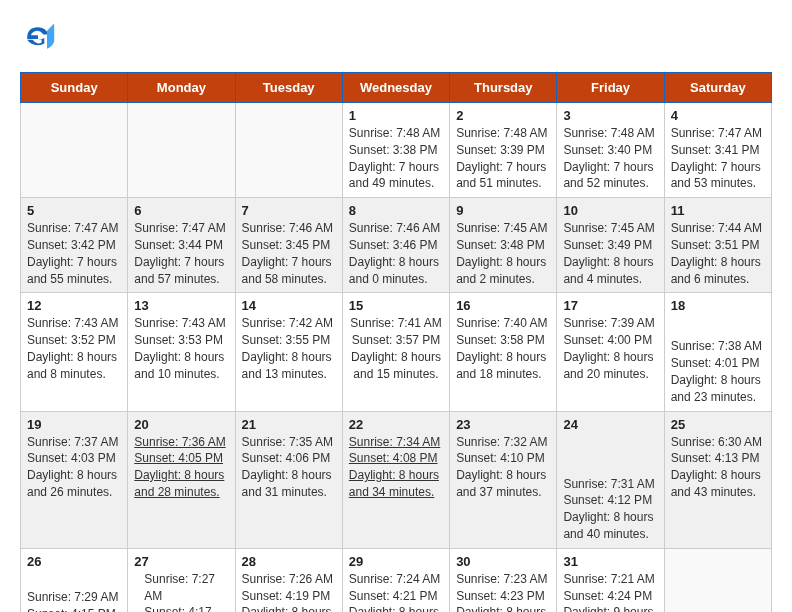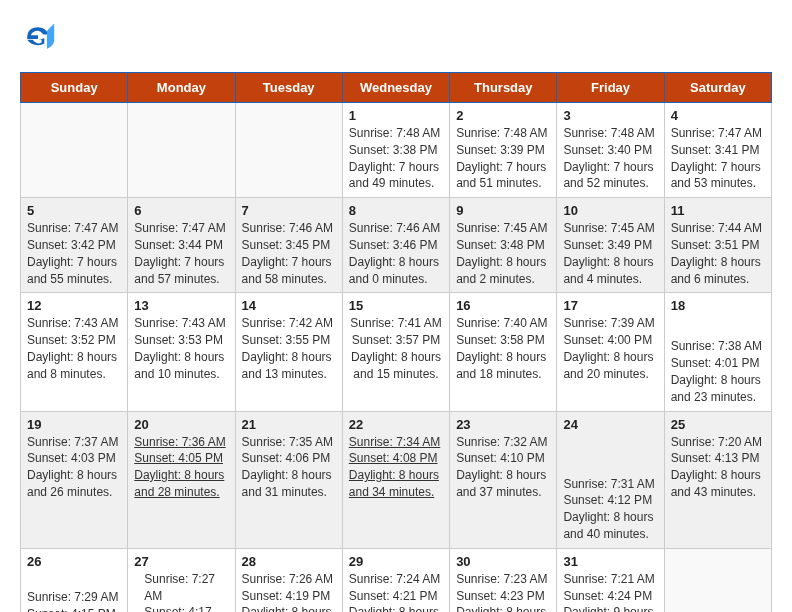--- a/index.html
+++ b/index.html
@@ -272,21 +272,21 @@
 Daylight: 8 hours and 37 minutes.</div>
         </td>
         <td>
           <span class="day-number">24</span>
           <div class="day-info" style="white-space: pre-line; margin-top: 44px;">Sunrise: 7:31 AM
 Sunset: 4:12 PM
 Daylight: 8 hours and 40 minutes.</div>
         </td>
         <td>
           <span class="day-number">25</span>
-          <div class="day-info" style="white-space: pre-line;">Sunrise: 7:20 AM
+          <div class="day-info" style="white-space: pre-line;">Sunrise: 6:30 AM
 Sunset: 4:13 PM
 Daylight: 8 hours and 43 minutes.</div>
         </td>
       </tr>
       <tr>
         <td>
           <span class="day-number">26</span>
           <div class="day-info" style="white-space: pre-line; margin-top: 20px;">Sunrise: 7:29 AM
 Sunset: 4:15 PM
 Daylight: 8 hours and 46 minutes.</div>

